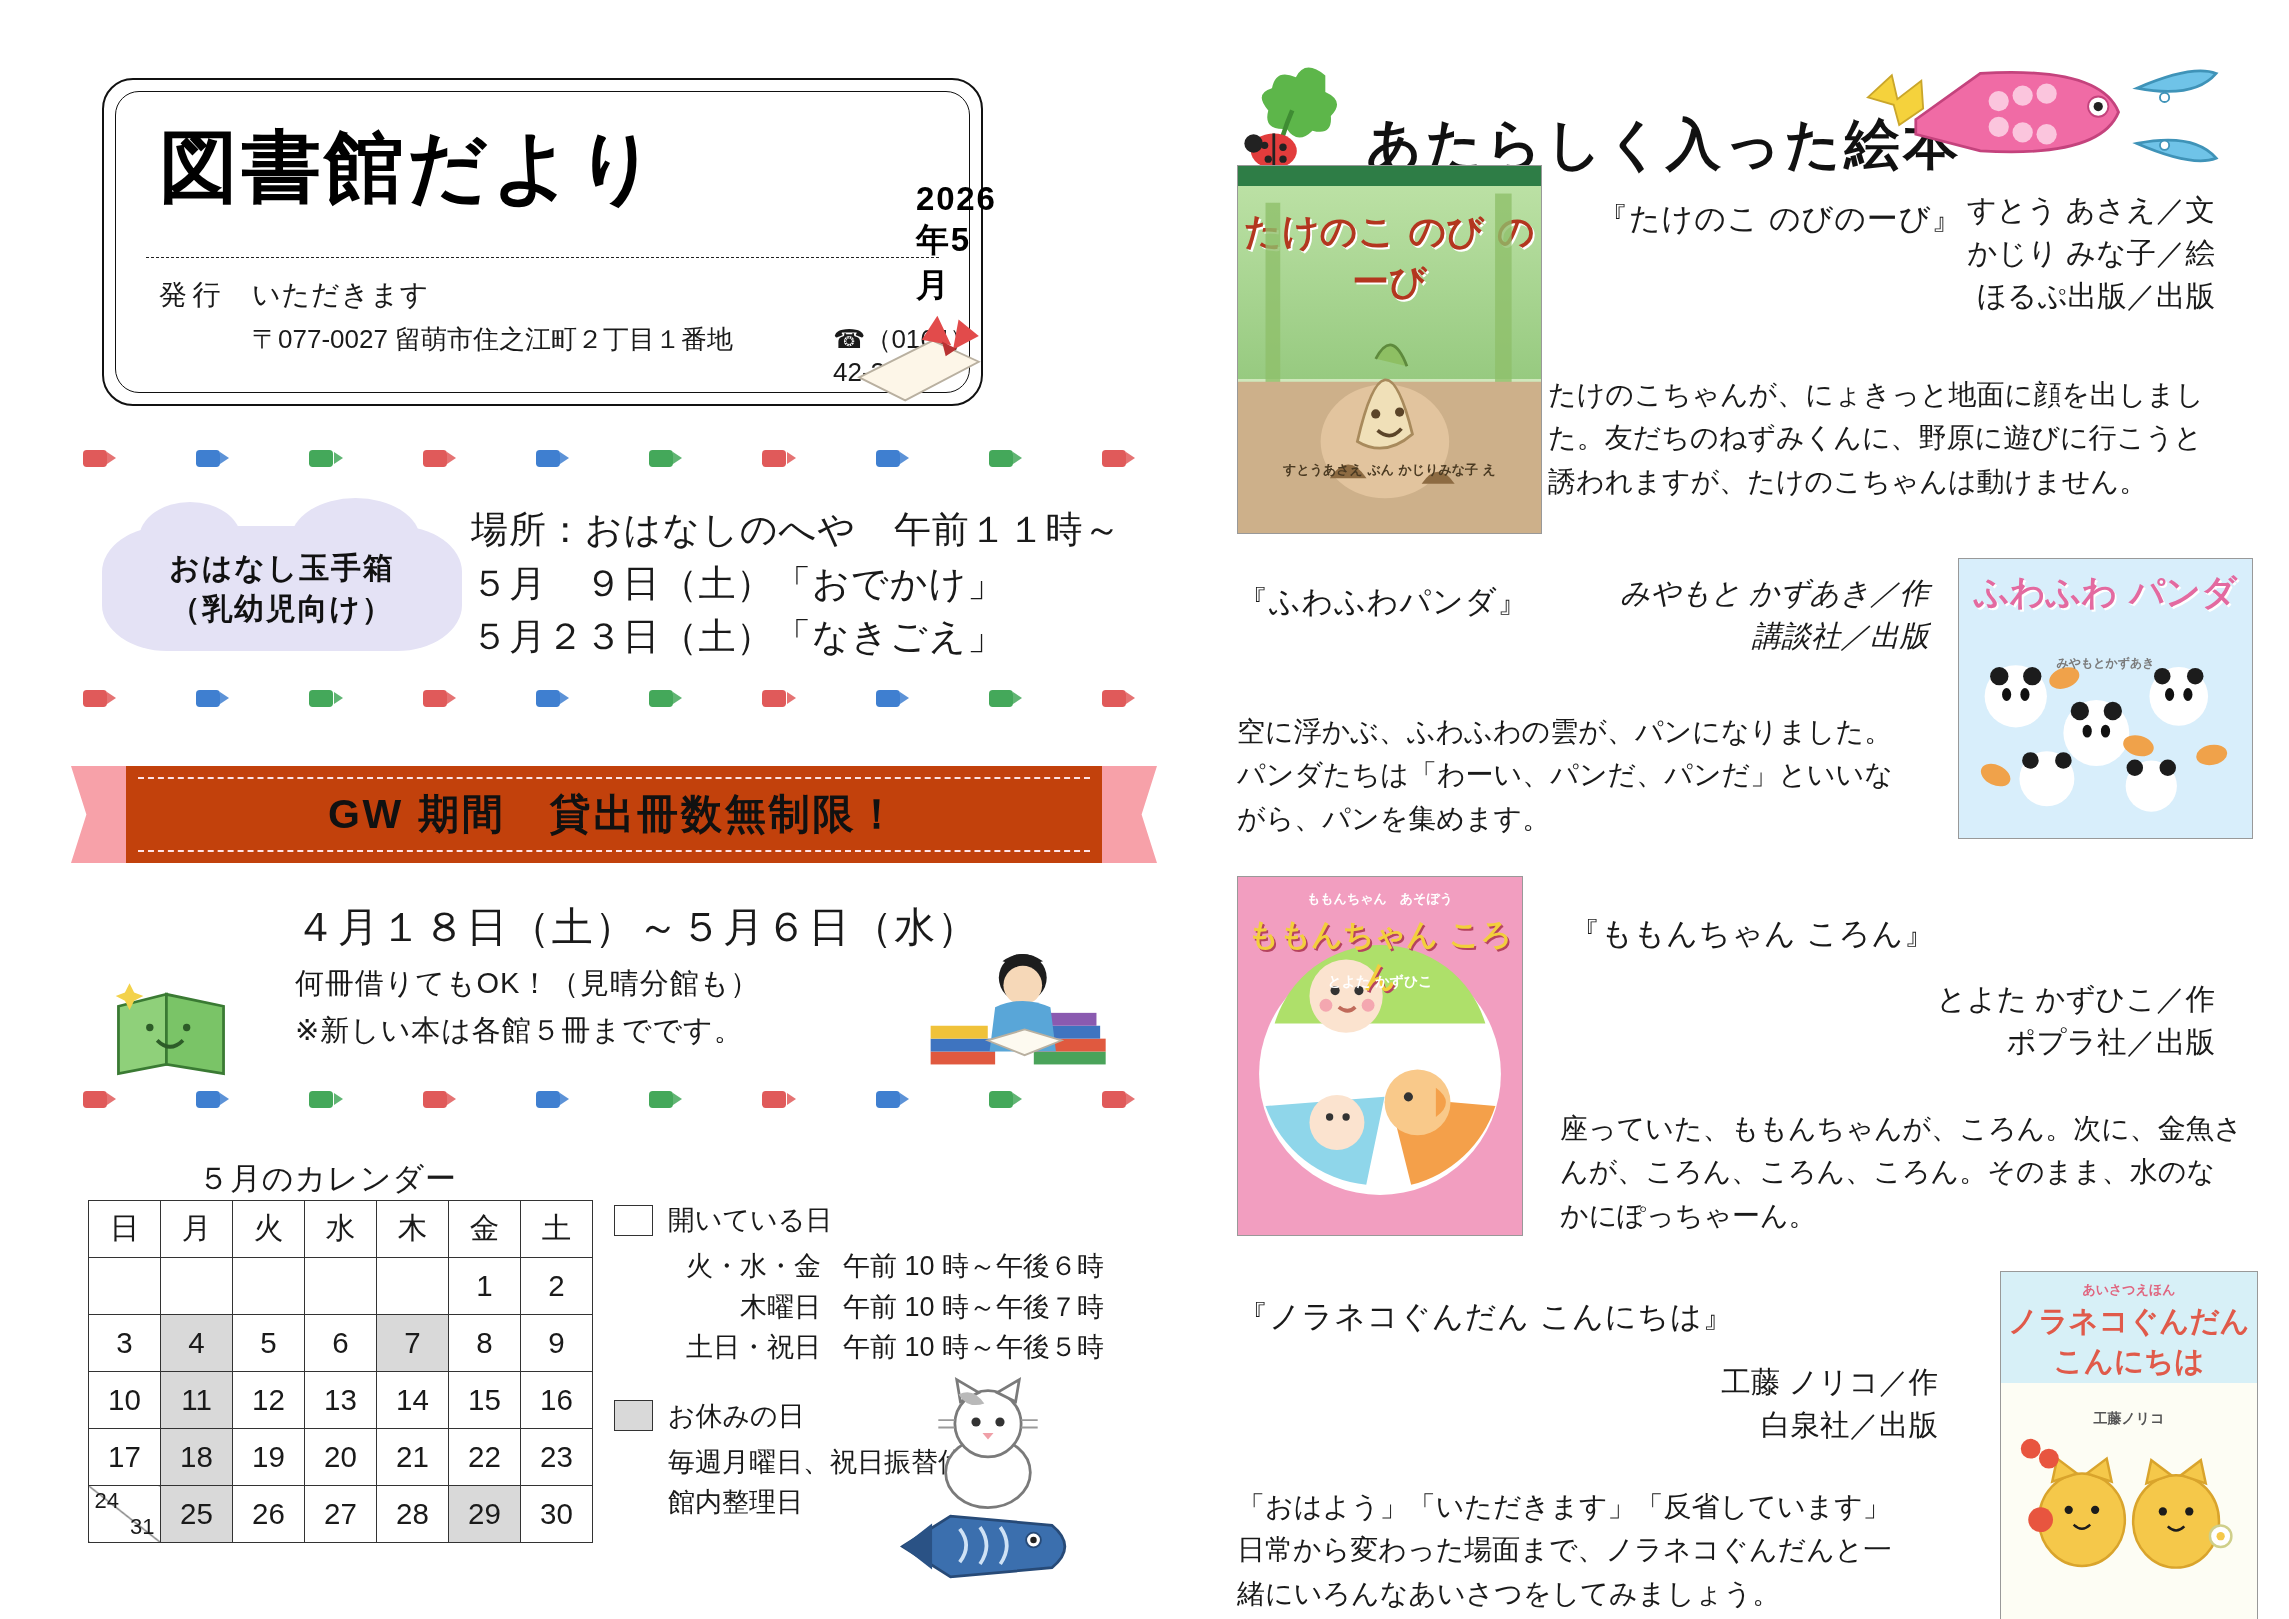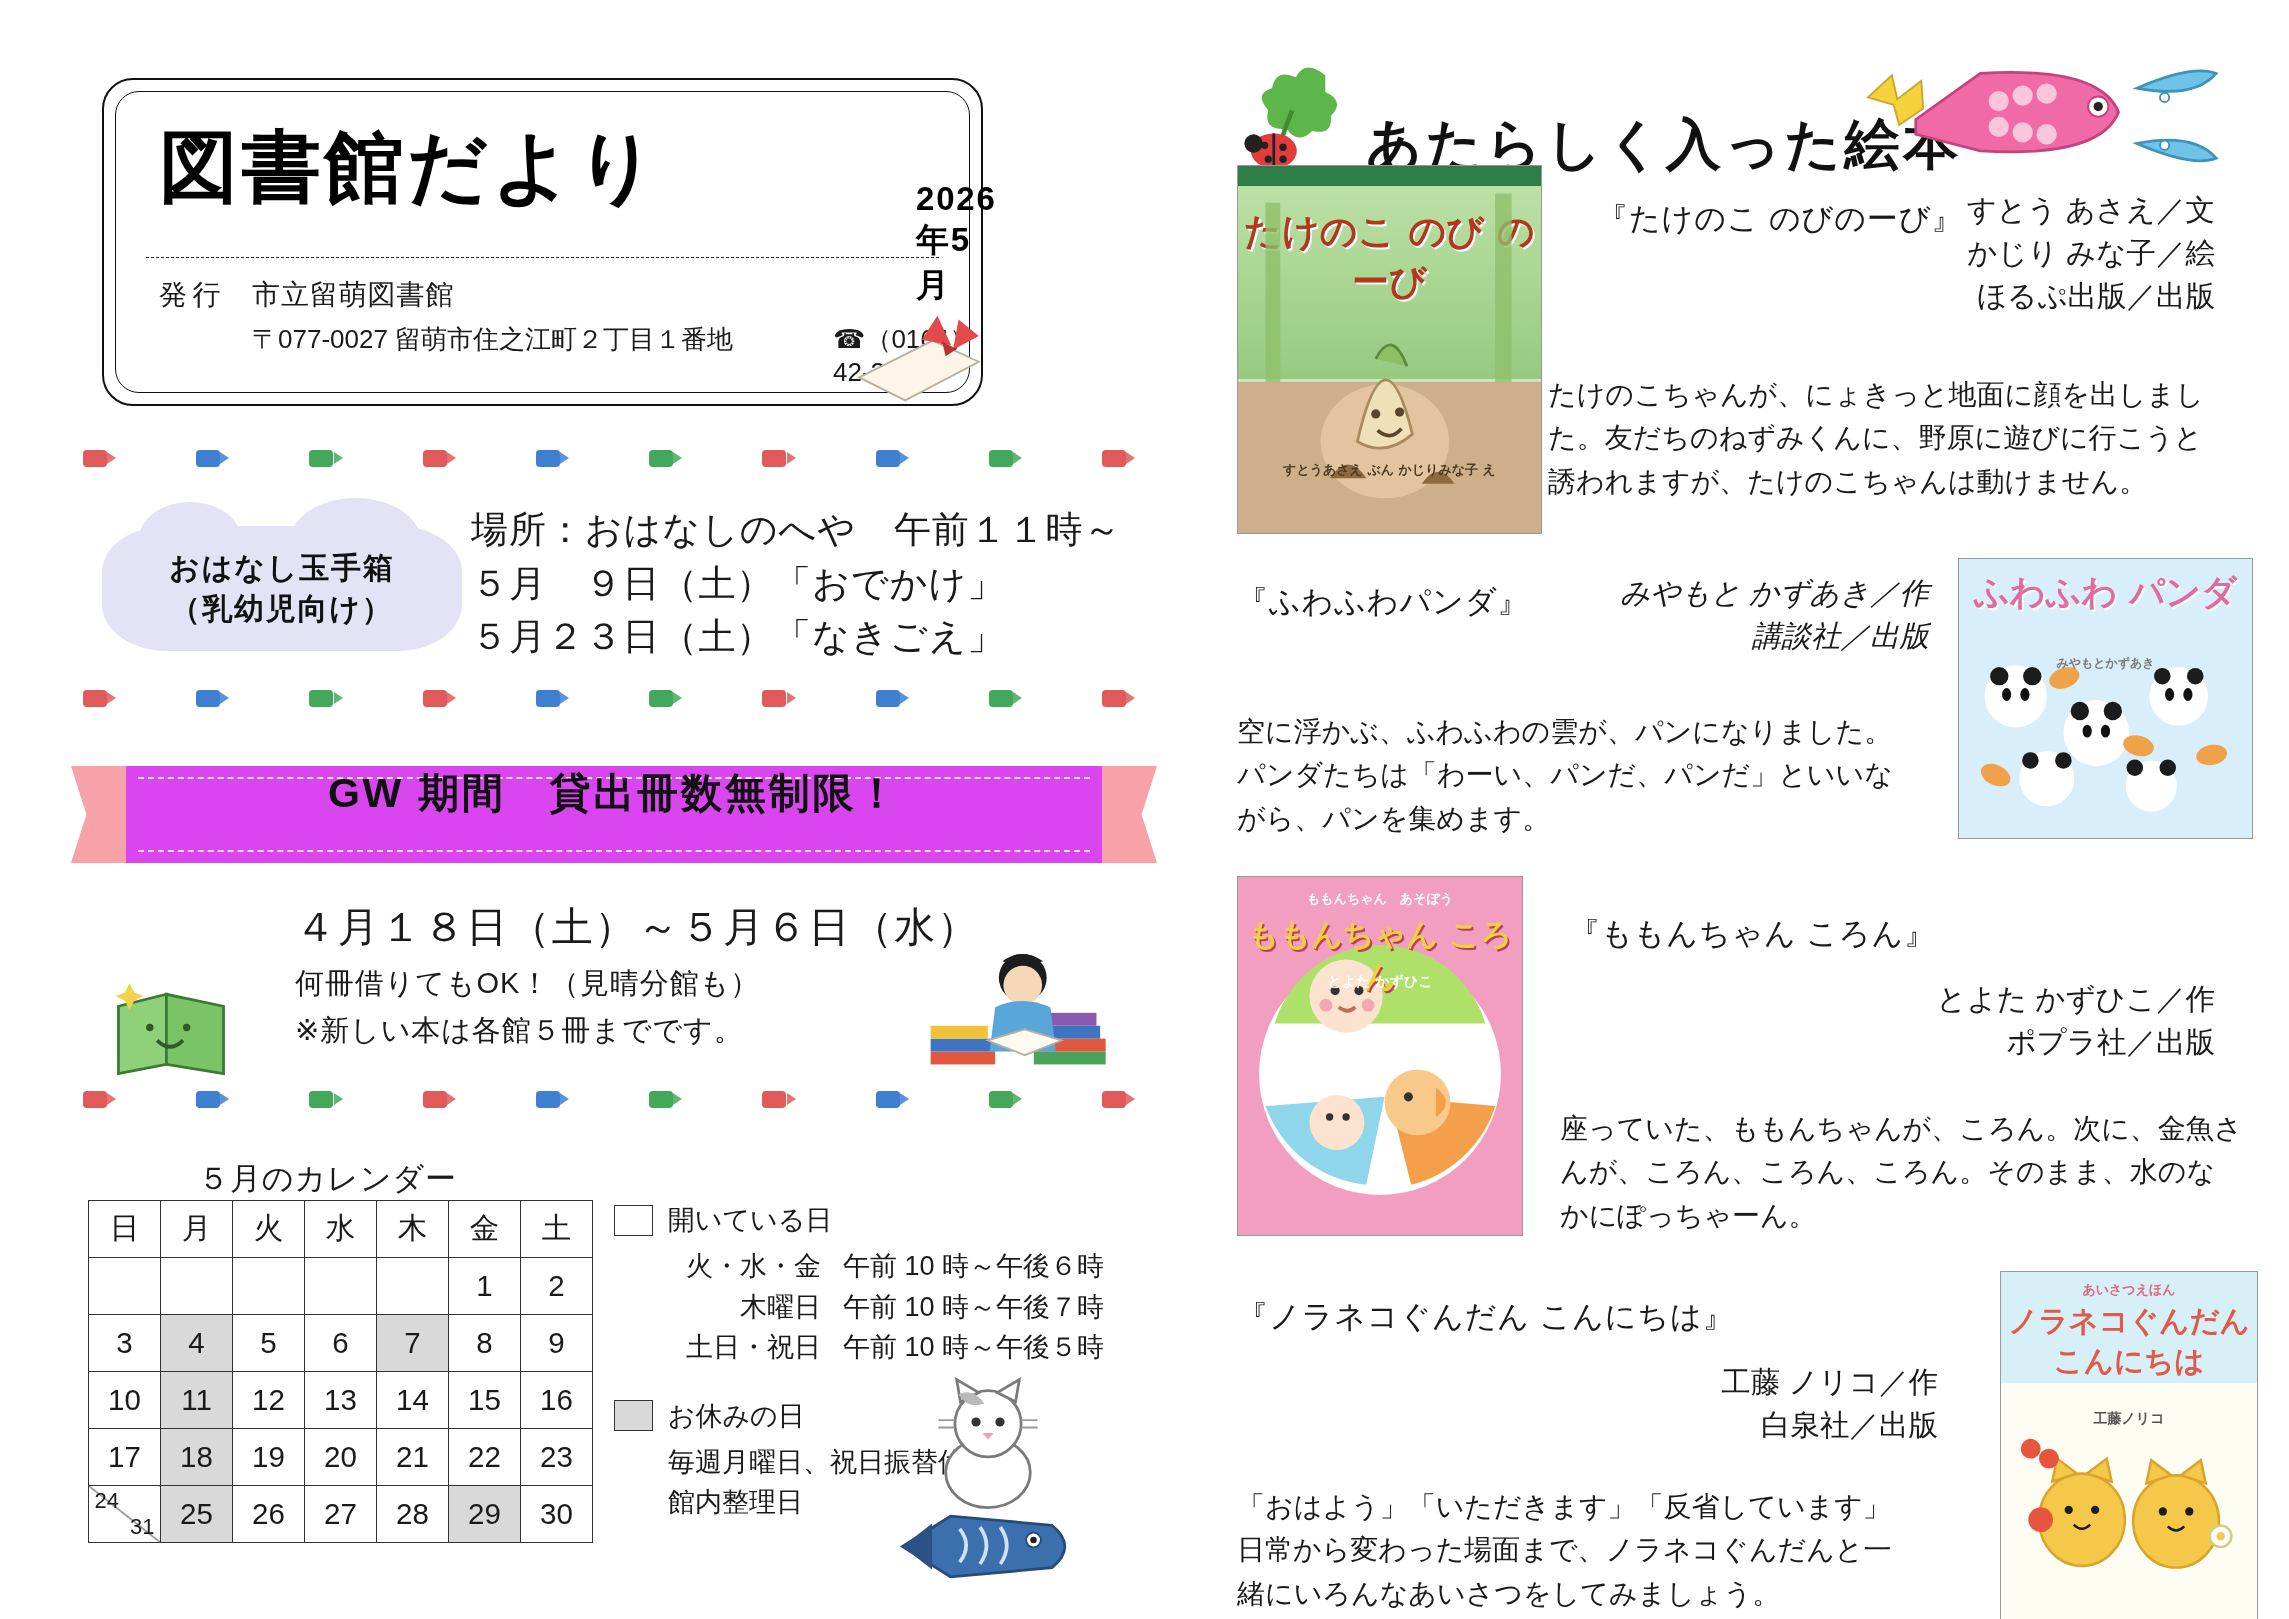--- a/index.html
+++ b/index.html
@@ -153,22 +153,23 @@
     font-size: 37px;
     line-height: 1.45;
     letter-spacing: 0.9px;
   }
 
   
   .gw-banner {
     position: absolute;
     left: 125px; top: 766px;
     width: 978px; height: 97px;
-    background: #d946ef;
+    background: #c2410c;
     display: flex;
+    align-items: center;
     justify-content: center;
   }
   .gw-banner::before,
   .gw-banner::after {
     content: "";
     position: absolute;
     top: 0;
     width: 55px; height: 97px;
     background: #f7a1a9;
   }
@@ -347,21 +348,21 @@
 <div class="page">
 
   <div class="left-col">
 
     <div class="masthead">
       <div class="masthead-inner"></div>
       <div class="masthead-title">図書館だより</div>
       <div class="masthead-date">2026年5月</div>
       <div class="masthead-rule"></div>
       <div class="pub-label">発行</div>
-      <div class="pub-row">市立留萌図書館</div>
+      <div class="pub-row">いただきます</div>
       <div class="pub-addr">〒077-0027 留萌市住之江町２丁目１番地</div>
       <div class="pub-tel">☎（0164）42-2300</div>
       <svg class="ribbon-deco" viewBox="0 0 150 110">
         <path d="M10 75 L90 35 L140 58 L60 100 Z" fill="#fdf6e8" stroke="#b9b0a0" stroke-width="2"></path>
         <path d="M95 8 L110 40 L78 34 Z" fill="#e24b4b"></path>
         <path d="M118 12 L112 45 L140 30 Z" fill="#e24b4b"></path>
         <path d="M100 36 L116 44 L104 52 Z" fill="#b83232"></path>
       </svg>
     </div>
 

